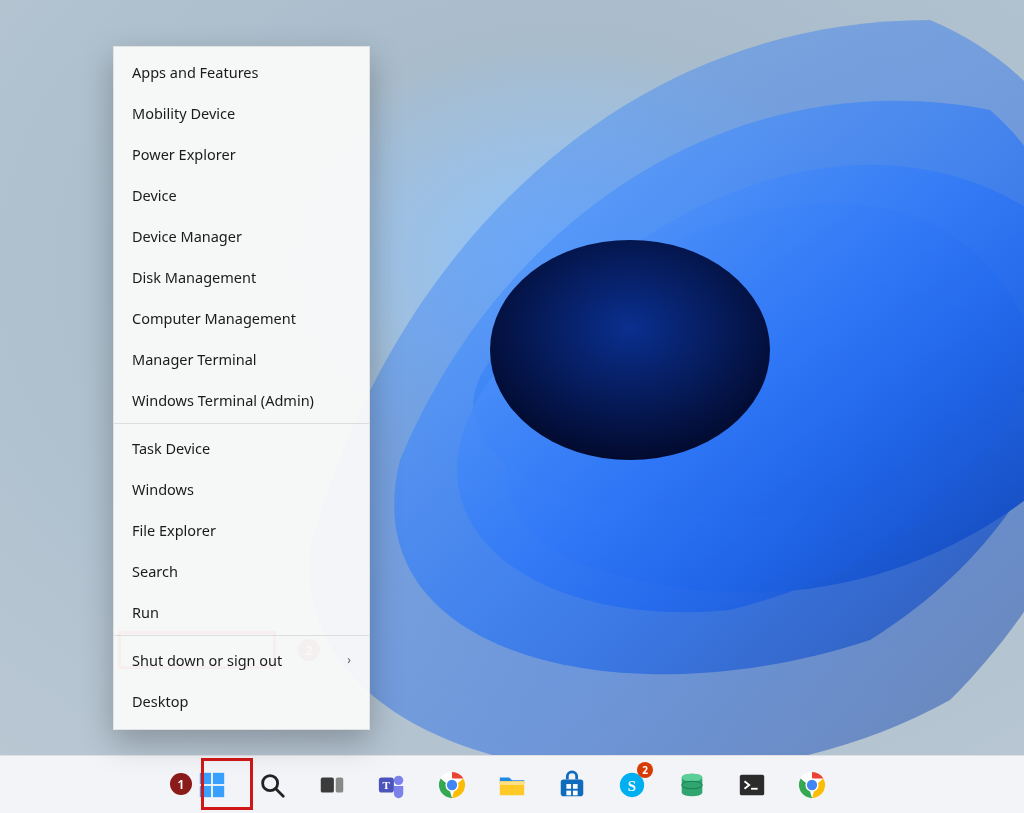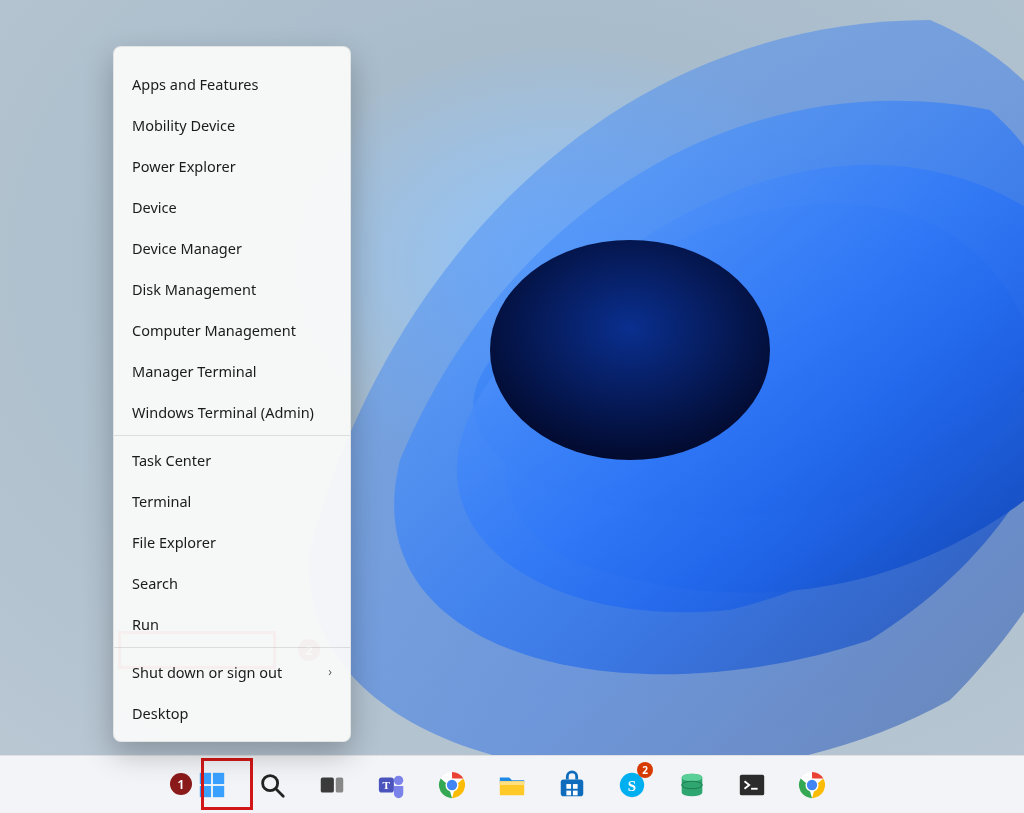--- a/index.html
+++ b/index.html
@@ -35,26 +35,26 @@
     display:flex; align-items:center; justify-content:center;
     pointer-events:none;
   }
   .notif-badge {
     position:absolute; top:0; right:2px; min-width:16px; height:16px; border-radius:8px;
     background:#d83b01; color:#fff; font-size:10px; font-weight:700;
     display:flex; align-items:center; justify-content:center; padding:0 3px;
   }
   
   .ctx-menu {
-    position:absolute; left:113px; top:46px; width:238px;
+    position:absolute; left:113px; top:46px; width:257px;
     background:rgba(249,249,249,0.96);
     border:1px solid rgba(0,0,0,0.08);
-    border-radius:8px;
+    border-radius:0;
     box-shadow:0 12px 30px rgba(0,0,0,0.25);
-    padding:16px 0 8px;
+    padding:4px 0 8px;
     z-index:50;
   }
   .ctx-item {
     display:flex; align-items:center; justify-content:space-between;
     padding:0 18px;
     height:41px;
     font-size:14.5px; color:#1b1b1b;
     cursor:pointer; position:relative;
   }
   .ctx-sep { height:1px; background:rgba(0,0,0,0.10); margin:3px 0; }
@@ -128,24 +128,24 @@
       <span>Computer Management</span>
     </div>
     <div class="ctx-item">
       <span>Manager Terminal</span>
     </div>
     <div class="ctx-item">
       <span>Windows Terminal (Admin)</span>
     </div>
     <div class="ctx-sep"></div>
     <div class="ctx-item">
-      <span>Task Center</span>
-    </div>
-    <div class="ctx-item">
-      <span>Terminal</span>
+      <span>Task Device</span>
+    </div>
+    <div class="ctx-item">
+      <span>Windows</span>
     </div>
     <div class="ctx-item">
       <span>File Explorer</span>
     </div>
     <div class="ctx-item">
       <span>Search</span>
     </div>
     <div class="ctx-item">
       <span>Run</span>
     </div>

